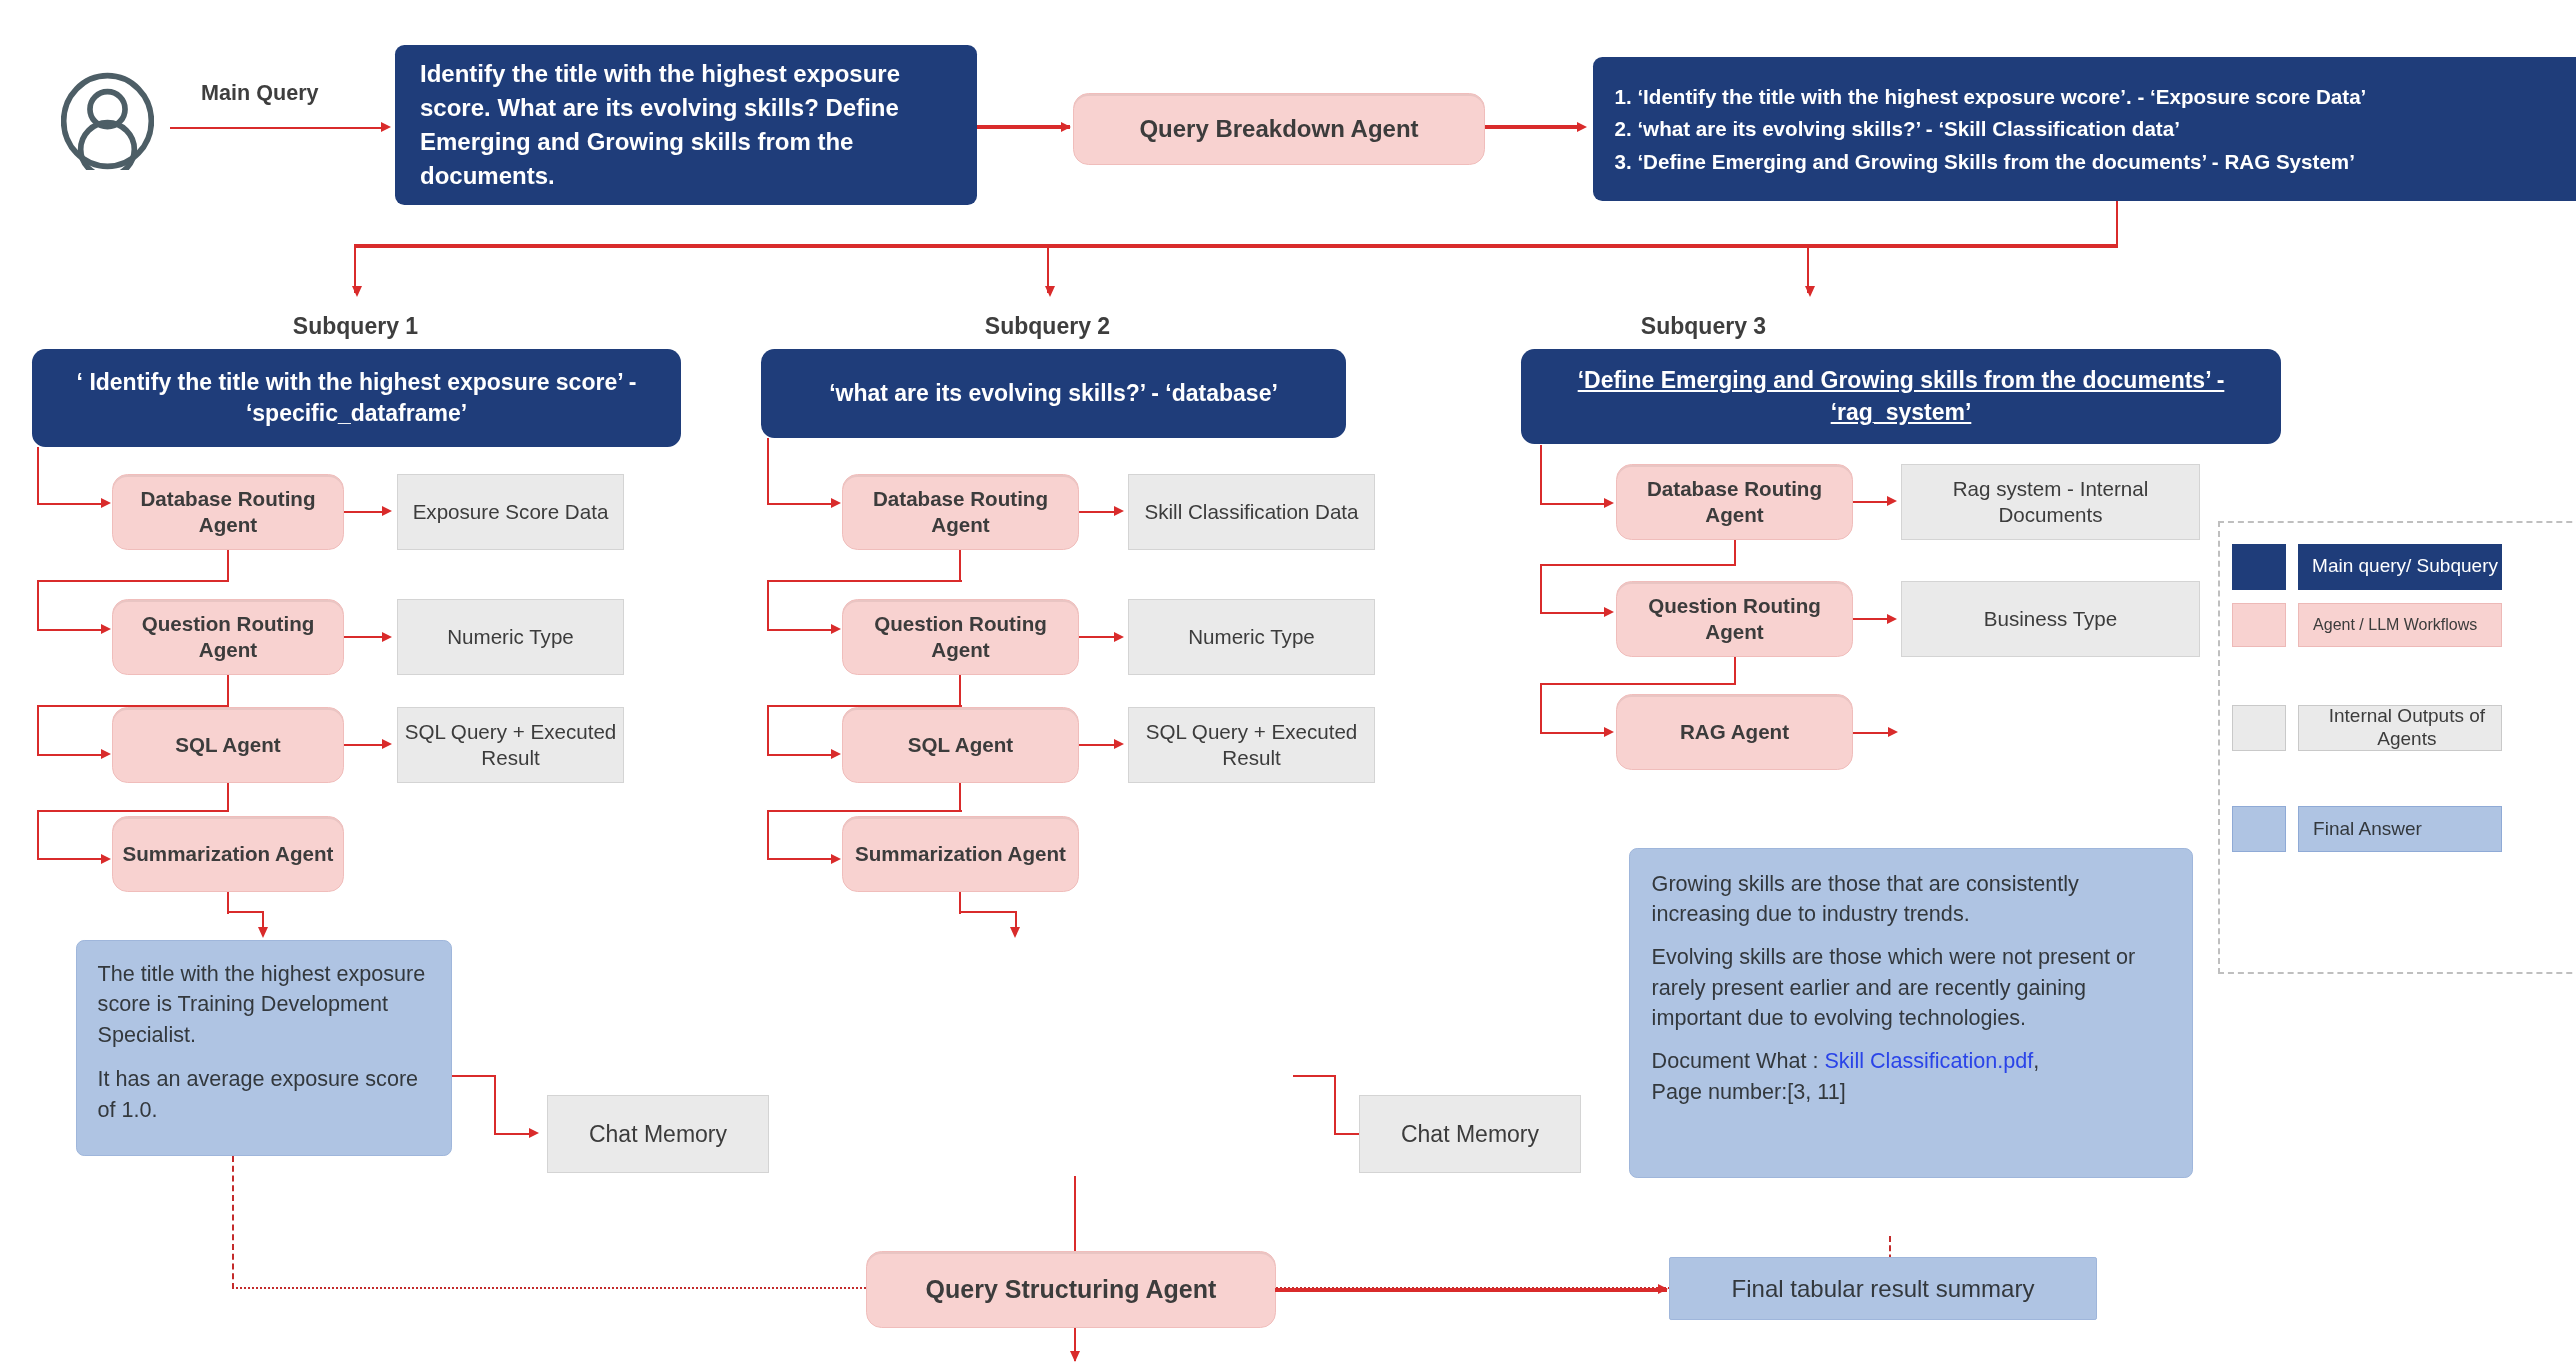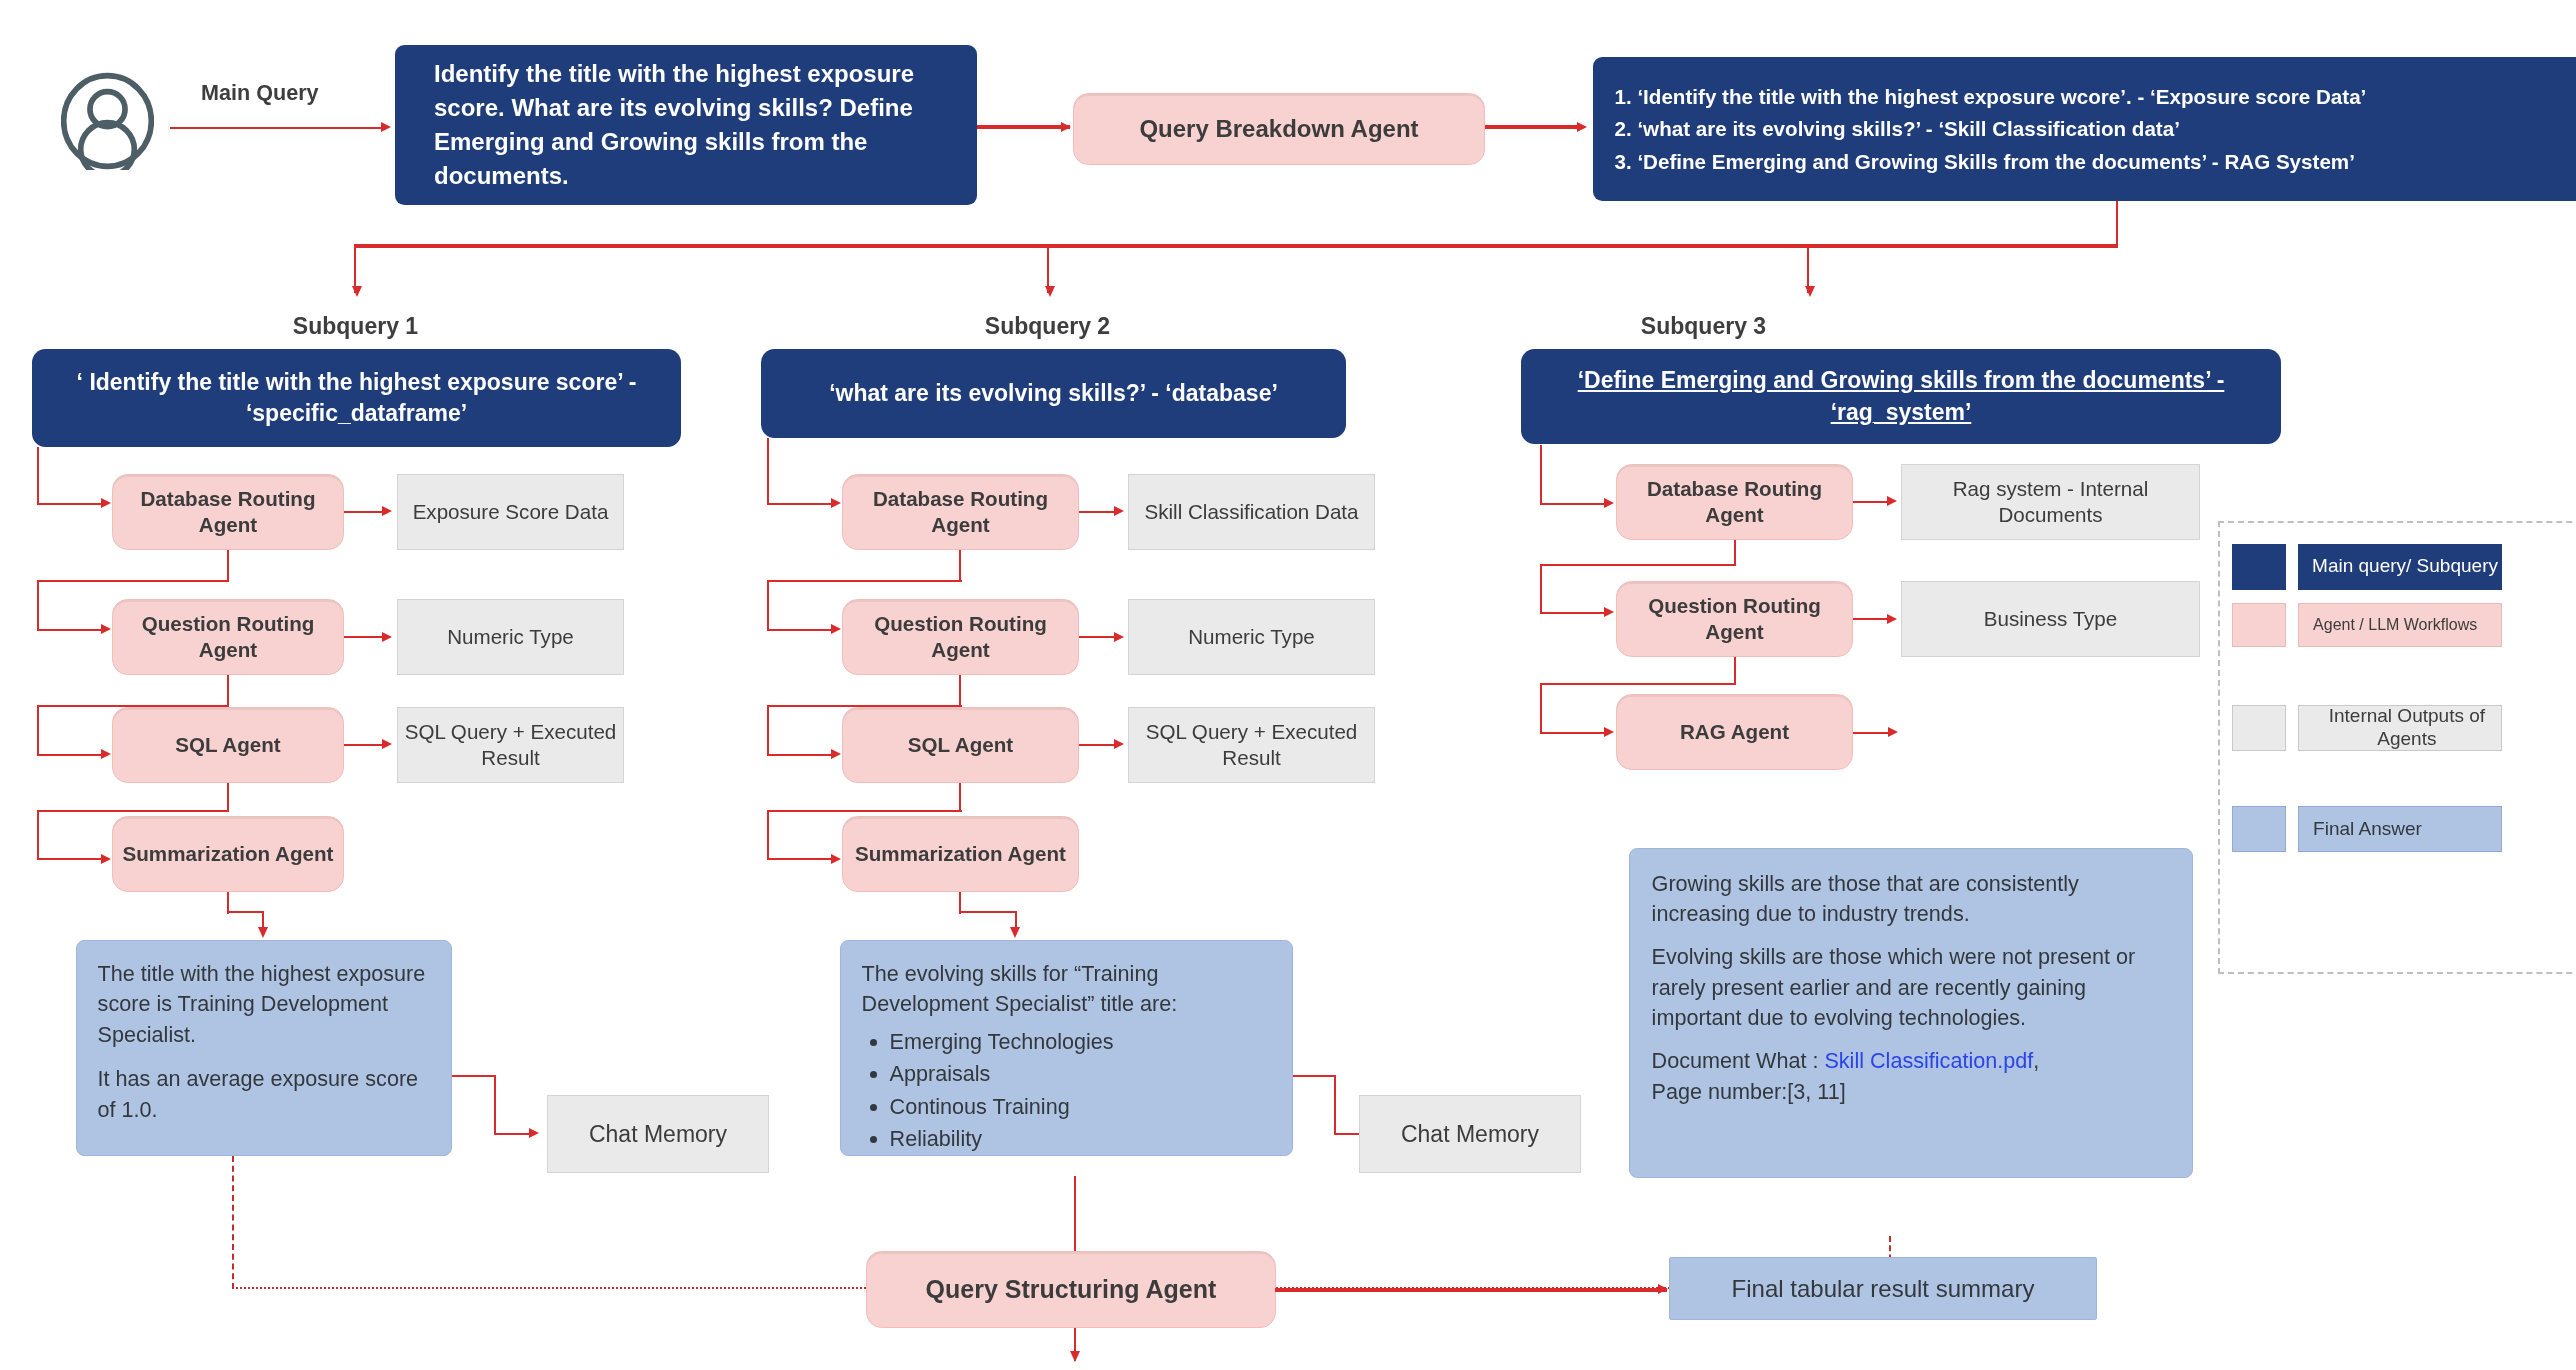--- a/index.html
+++ b/index.html
@@ -64,21 +64,21 @@
       <circle cx="90" cy="72" rx="34" r="34" fill="none" stroke="#4D5E66" stroke-width="11"></circle>
       <circle cx="90" cy="150" r="52" fill="none" stroke="#4D5E66" stroke-width="11"></circle>
     </svg>
   </div>
 
   <div class="leadtxt" style="left:201px;top:80px;font-size:21.6px;">Main Query</div>
 
   <div class="ln h" style="left:170px;top:127px;width:216px;"></div>
   <div class="arw r" style="left:381px;top:122px;"></div>
 
-  <div class="node blue sharp" style="left:395px;top:45px;width:582px;height:160px;padding:0 39px;font-size:24px;line-height:1.42;">
+  <div class="node blue sharp" style="left:395px;top:45px;width:582px;height:160px;padding:0 25px;font-size:24px;line-height:1.42;">
     <div class="txt ltxt">Identify the title with the highest exposure score. What are its evolving skills? Define Emerging and Growing skills from the documents.</div>
   </div>
 
   <div class="ln h thick" style="left:977px;top:125px;width:93px;"></div>
   <div class="arw r" style="left:1061px;top:122px;"></div>
 
   <div class="node pink" style="left:1073px;top:93px;width:412px;height:72px;font-size:24px;">
     <div class="txt">Query Breakdown Agent</div>
   </div>
 
@@ -241,31 +241,20 @@
 
   <div class="node pink" style="left:842px;top:816px;width:237px;height:76px;font-size:20.6px;line-height:1.24;">
     <div class="txt">Summarization Agent</div>
   </div>
 
   <div class="ln v" style="left:959px;top:892px;height:21.6px;"></div>
   <div class="ln h" style="left:959px;top:911px;width:58px;"></div>
   <div class="ln v" style="left:1015px;top:911px;height:21.6px;"></div>
   <div class="arw d" style="left:1010px;top:927px;"></div>
 
-  <div class="node lblue ltxt" style="left:840px;top:940px;width:453px;height:216px;padding:17.5px 20.6px;font-size:21.6px;line-height:1.40;align-items:flex-start;">
-    <div class="txt ltxt">
-      <div>The evolving skills for “Training Development Specialist” title are:</div>
-      <ul class="bul">
-        <li>Emerging Technologies</li>
-        <li>Appraisals</li>
-        <li>Continous Training</li>
-        <li>Reliability</li>
-      </ul>
-    </div>
-  </div>
 
   <div class="ln h" style="left:1293px;top:1075px;width:43px;"></div>
   <div class="ln v" style="left:1334px;top:1075px;height:60px;"></div>
   <div class="ln h" style="left:1334px;top:1133px;width:39px;"></div>
   <div class="arw r" style="left:1369px;top:1128px;"></div>
 
   <div class="node gray" style="left:1359px;top:1095px;width:222px;height:78px;font-size:23px;">
     <div class="txt">Chat Memory</div>
   </div>
 

